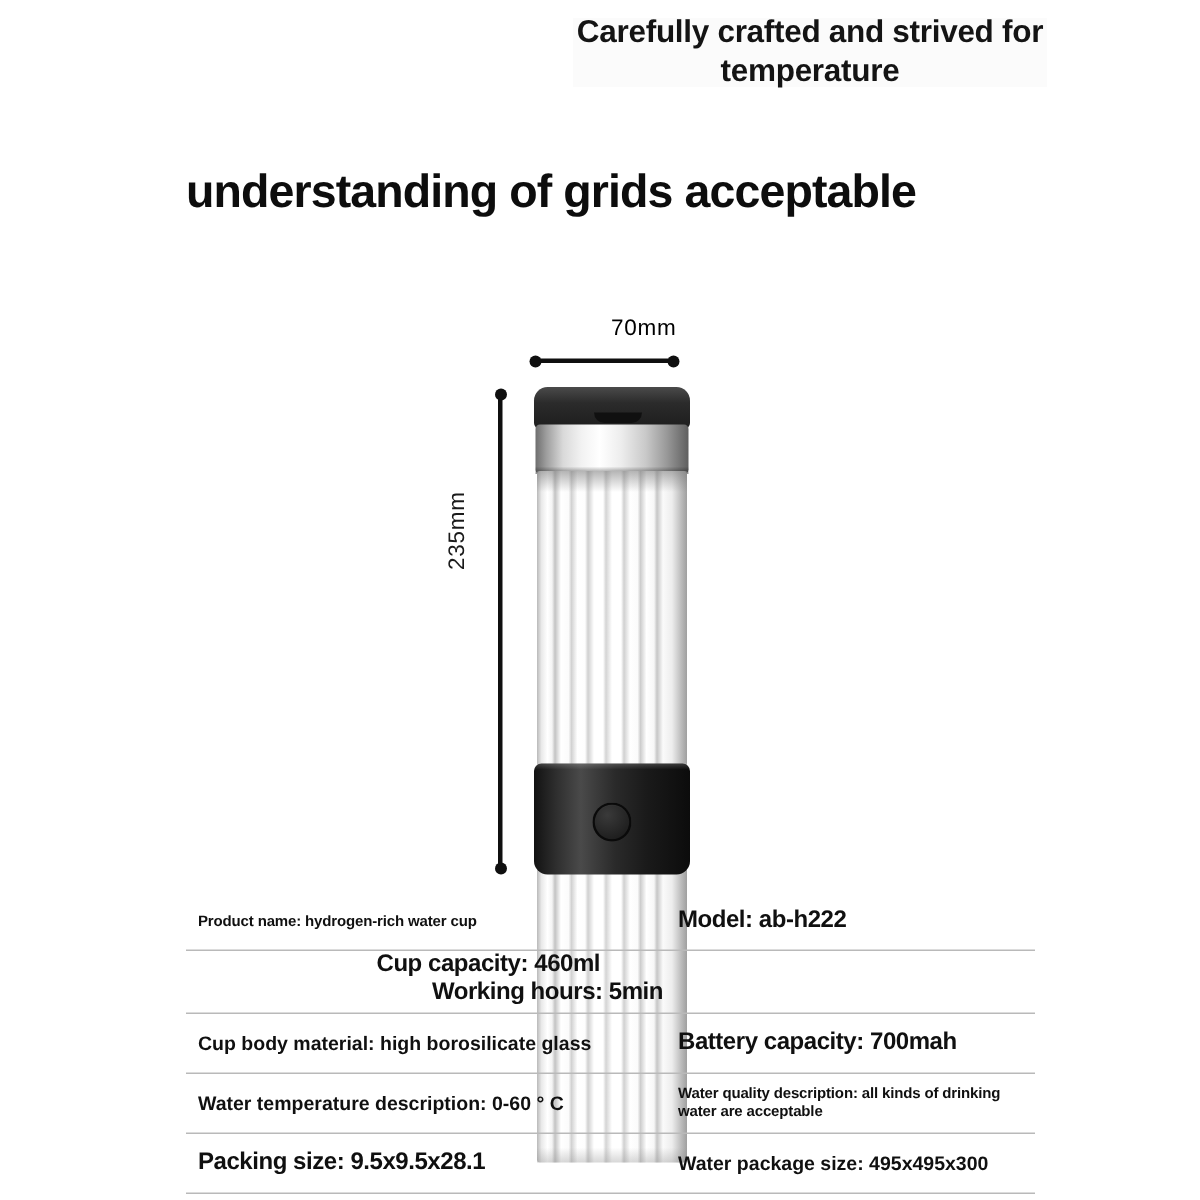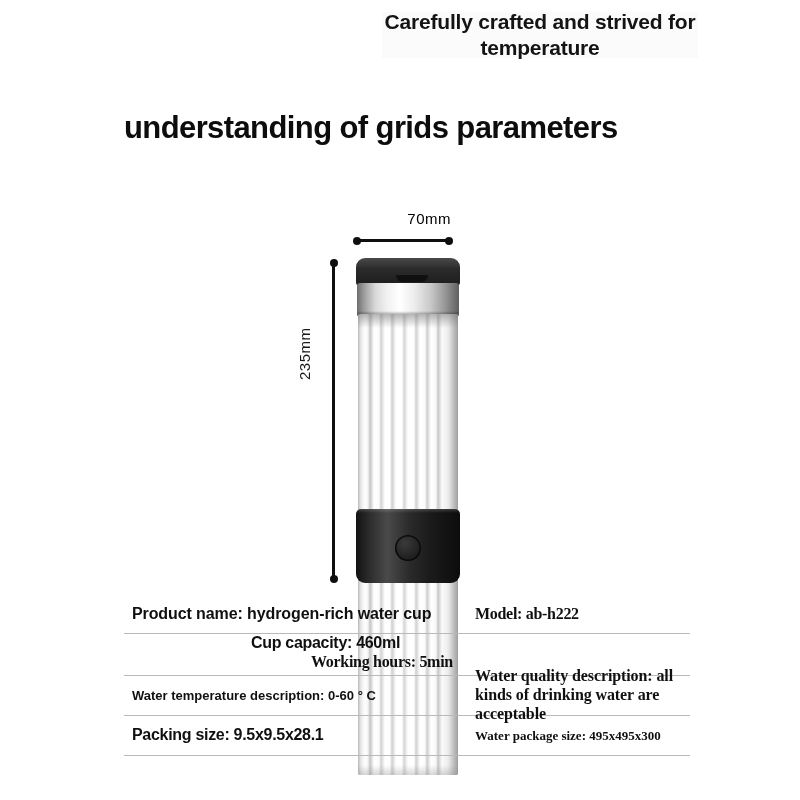--- a/index.html
+++ b/index.html
@@ -139,45 +139,45 @@
   }
   .spec-row{
     display:flex; align-items:center;
     border-bottom:1.5px solid #b9b9b9;
   }
   .spec-cell{
     display:flex; align-items:center;
     color:#101010; font-weight:bold; line-height:1.18;
   }
   .spec-cell.left { width:328px; padding-left:8px; }
-  .spec-cell.right{ width:238px; padding-left:23px;font-family:Liberation Serif, serif; }
-
-  
-  .fs-sm  { font-size:16px; letter-spacing:-0.1px; }
+  .spec-cell.right{ width:238px; padding-left:0; }
+
+  
+  .fs-sm  { font-size:10px; letter-spacing:-0.1px; }
   .fs-md  { font-size:13px; }
   .fs-lg  { font-size:16px; letter-spacing:-0.3px; }
 
   .r1 { height:38px; }
   .r2 { height:42px;flex-direction:column; }
   .r3 { height:40px; }
   .r4 { height:40px; }
   .r5 { height:40px; }
 </style>
 </head>
 <body>
 
 <div class="banner">
   <div class="banner-text">
     <span>Carefully crafted and strived for</span><br>
     <span>temperature</span>
   </div>
 </div>
 
 <h1 class="headline">
-  <span class="l2">understanding of grids parameters</span>
+  <span class="l2">understanding of grids acceptable</span>
 </h1>
 
 <div class="figure">
 
   <div class="dim-w-label">70mm</div>
   <div class="dim-w-line"></div>
 
   <div class="dim-h-label">235mm</div>
   <div class="dim-h-line"></div>
 
@@ -202,20 +202,24 @@
   <div class="spec-row r1">
     <div class="spec-cell left fs-sm">Product name: hydrogen-rich water cup</div>
     <div class="spec-cell right fs-lg">Model: ab-h222</div>
   </div>
 
   <div class="spec-row r2">
     <div class="spec-cell left fs-lg">Cup capacity: 460ml</div>
     <div class="spec-cell right fs-lg">Working hours: 5min</div>
   </div>
 
+  <div class="spec-row r3">
+    <div class="spec-cell left fs-md">Cup body material: high borosilicate glass</div>
+    <div class="spec-cell right fs-lg">Battery capacity: 700mah</div>
+  </div>
 
   <div class="spec-row r4">
     <div class="spec-cell left fs-md">Water temperature description: 0-60 ° C</div>
     <div class="spec-cell right fs-sm">Water quality description: all kinds of drinking water are acceptable</div>
   </div>
 
   <div class="spec-row r5">
     <div class="spec-cell left fs-lg">Packing size: 9.5x9.5x28.1</div>
     <div class="spec-cell right fs-md">Water package size: 495x495x300</div>
   </div>

